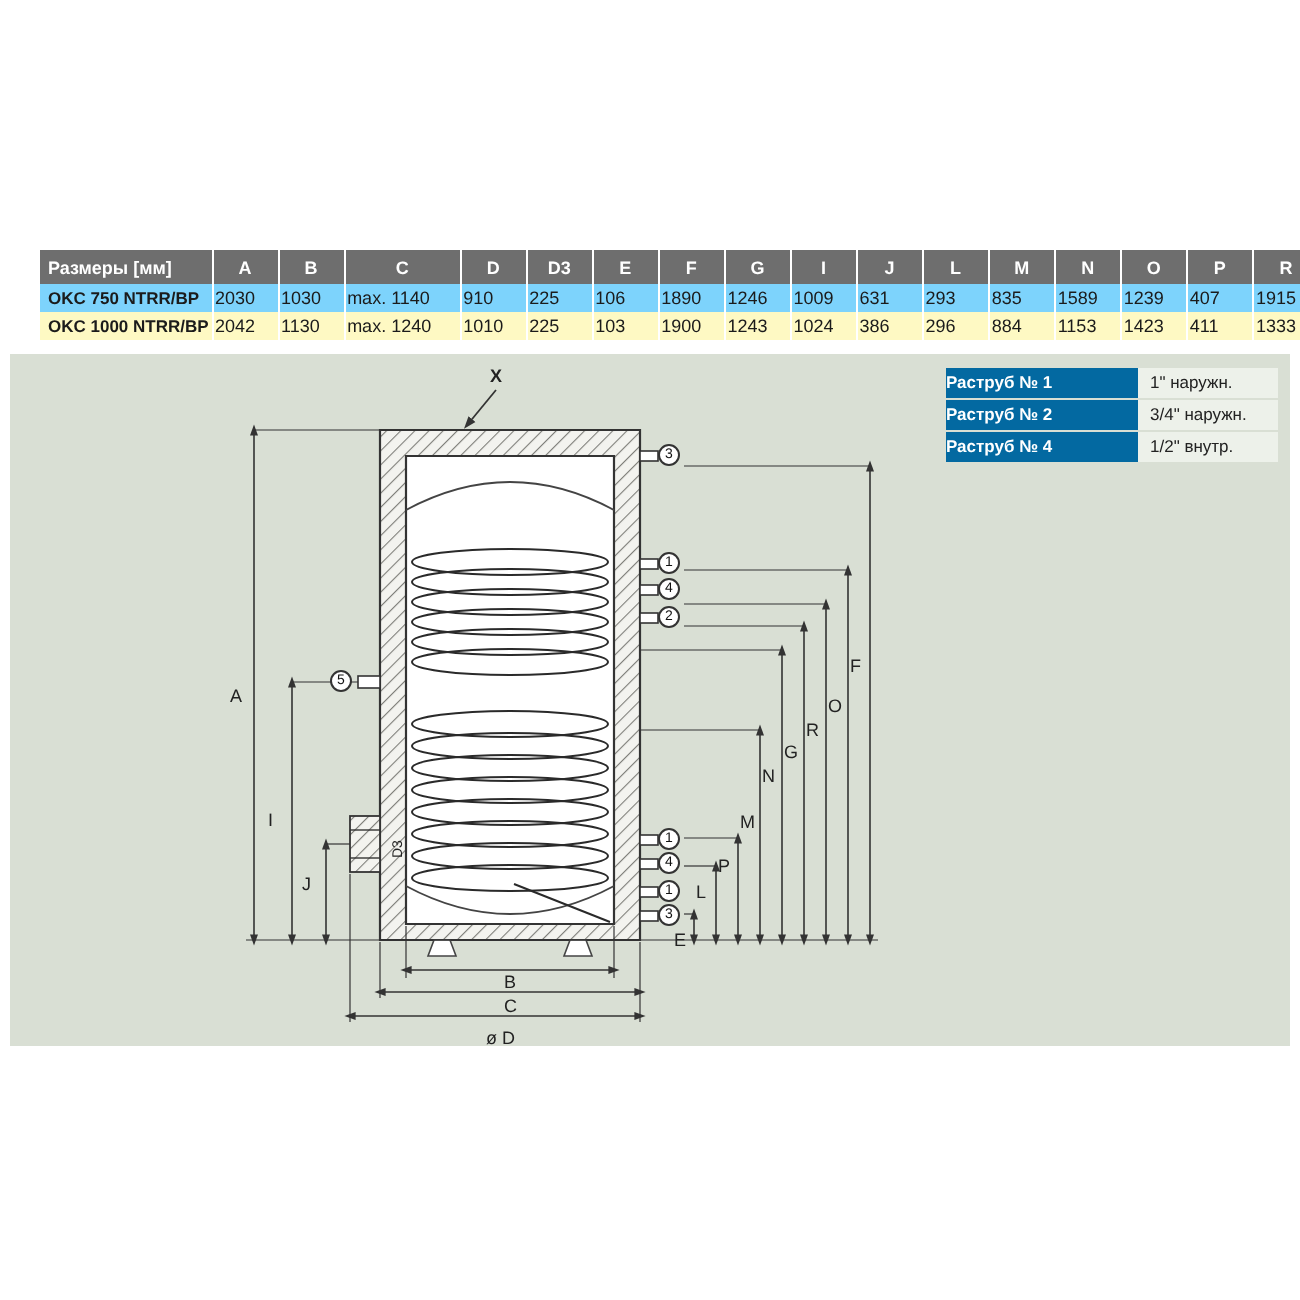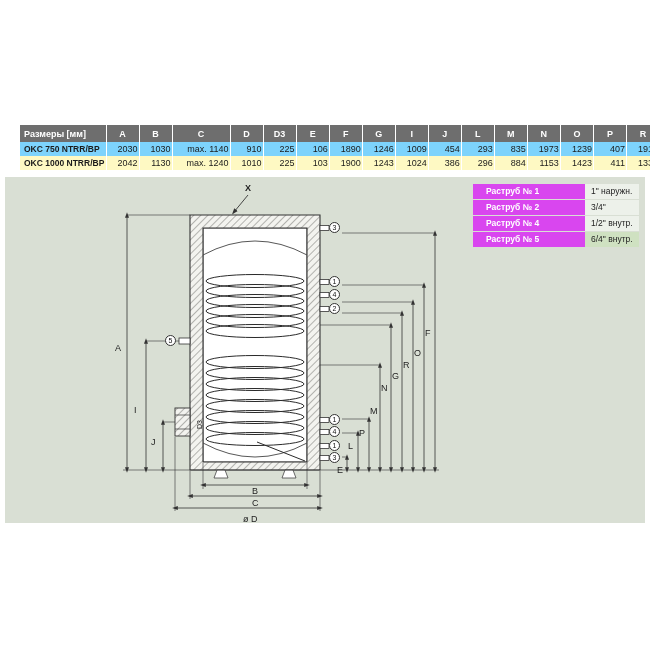--- a/index.html
+++ b/index.html
@@ -5,33 +5,33 @@
   * { margin:0; padding:0; box-sizing:border-box; }
   html,body { width:650px; height:650px; background:#fff; font-family:"Liberation Sans",sans-serif; }
   .page { position:relative; width:650px; height:650px; background:#fff; overflow:hidden; }
 
   
   .dims-table { position:absolute; left:20px; top:125px; width:640px; border-collapse:collapse; table-layout:fixed; }
   .dims-table th { background:#6e6e6e; color:#fff; font-size:9px; font-weight:bold; height:17px;
                    border-right:1px solid #fff; text-align:center; padding:0 1px; }
   .dims-table th.model-col, .dims-table td.model-col { width:86px; text-align:left; padding-left:4px; }
   .dims-table th.wide-col { width:58px; }
-  .dims-table td { font-size:9px; color:#1b1b1b; height:14px; text-align:right; border-right:1px solid #fff; padding:0 1px; }
+  .dims-table td { font-size:9px; color:#1b1b1b; height:14px; text-align:left; border-right:1px solid #fff; padding:0 1px; }
   .dims-table td.model-col { font-weight:bold; font-size:8.5px; }
   tr.row-white { background:#7dd3fc; }
   tr.row-green { background:#fef9c3; }
 
   
   .diagram { position:absolute; left:5px; top:177px; width:640px; height:346px; background:#d9dfd4; }
   .diagram svg { position:absolute; left:0; top:0; }
 
   
   .legend { position:absolute; top:7px; right:6px; width:166px; }
   .legend-row { display:flex; height:15px; margin-bottom:1px; }
-  .legend-name { width:112px; background:#d946ef; color:#fff; font-size:8.5px; font-weight:bold; line-height:15px; padding-left:13px; }
+  .legend-name { width:96px; background:#0369a1; color:#fff; font-size:8.5px; font-weight:bold; line-height:15px; padding-left:0; }
   .legend-val { flex:1; background:#edf1ea; color:#222; font-size:8.5px; line-height:15px; padding-left:6px; }
   .legend-row.alt .legend-val { background:#cfe1c1; }
 
   
   .dim-label { position:absolute; font-size:9px; color:#222; line-height:10px; white-space:nowrap; }
   .dim-label.small { font-size:7px; }
   .dim-label.rot { transform:rotate(-90deg); transform-origin:0 0; }
 
   
   .callout { position:absolute; width:11px; height:11px; border:1px solid #333; border-radius:50%;
@@ -69,24 +69,24 @@
           <td class="model-col">OKC 750 NTRR/BP</td>
           <td>2030</td>
           <td>1030</td>
           <td>max. 1140</td>
           <td>910</td>
           <td>225</td>
           <td>106</td>
           <td>1890</td>
           <td>1246</td>
           <td>1009</td>
-          <td>454</td>
+          <td>631</td>
           <td>293</td>
           <td>835</td>
-          <td>1973</td>
+          <td>1589</td>
           <td>1239</td>
           <td>407</td>
           <td>1915</td>
         </tr>
         <tr class="row-green">
           <td class="model-col">OKC 1000 NTRR/BP</td>
           <td>2042</td>
           <td>1130</td>
           <td>max. 1240</td>
           <td>1010</td>
@@ -216,24 +216,20 @@
           <div class="legend-val">1" наружн.</div>
         </div>
         <div class="legend-row">
           <div class="legend-name">Раструб № 2</div>
           <div class="legend-val">3/4" наружн.</div>
         </div>
         <div class="legend-row">
           <div class="legend-name">Раструб № 4</div>
           <div class="legend-val">1/2" внутр.</div>
         </div>
-        <div class="legend-row alt">
-          <div class="legend-name">Раструб № 5</div>
-          <div class="legend-val">6/4" внутр.</div>
-        </div>
       </div>
 
     <span class="dim-label" style="left:240px;top:6px;font-weight:bold;">X</span>
     <span class="dim-label" style="left:110px;top:166px;">A</span>
     <span class="dim-label" style="left:129px;top:228px;">I</span>
     <span class="dim-label" style="left:146px;top:260px;">J</span>
     <span class="dim-label" style="left:332px;top:288px;">E</span>
     <span class="dim-label" style="left:343px;top:264px;">L</span>
     <span class="dim-label" style="left:354px;top:251px;">P</span>
     <span class="dim-label" style="left:365px;top:229px;">M</span>

